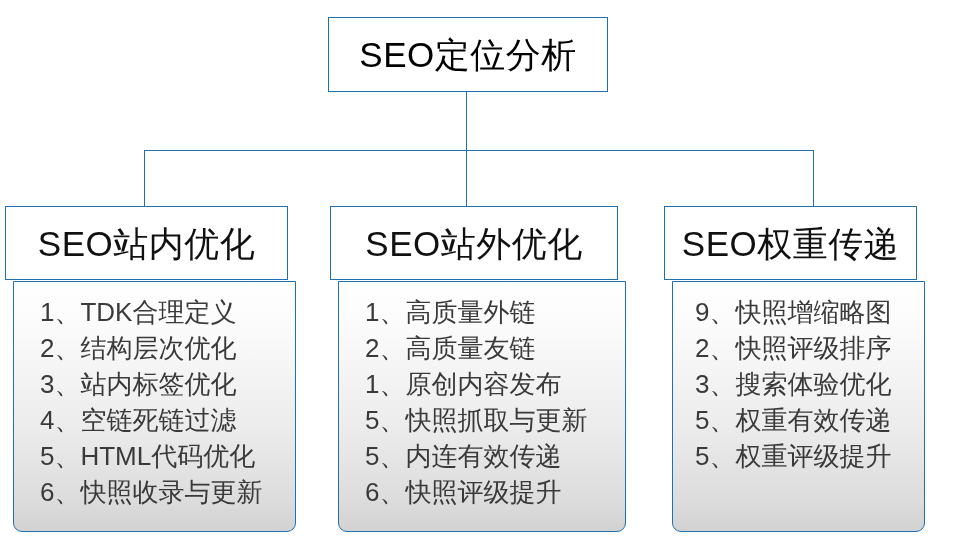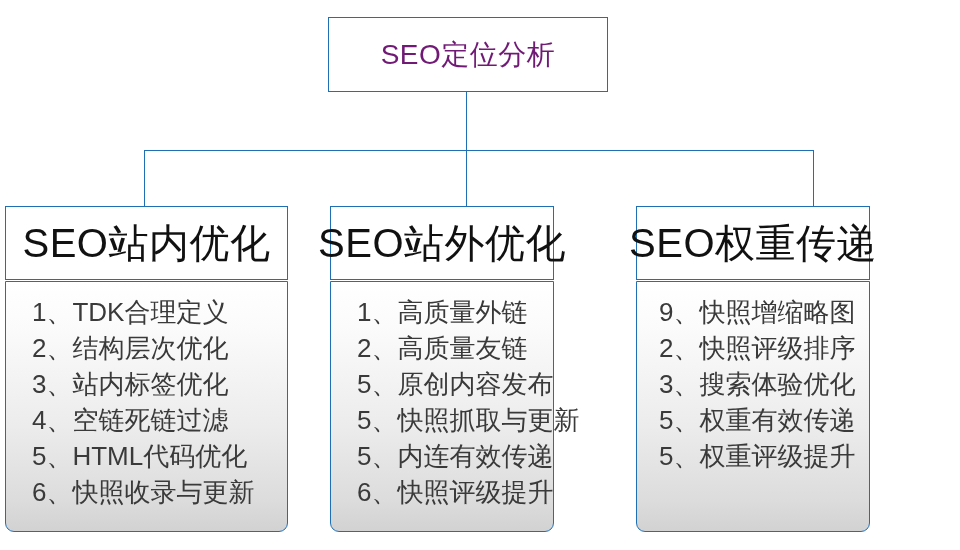--- a/index.html
+++ b/index.html
@@ -42,22 +42,22 @@
     width: 280px;
     height: 75px;
     box-sizing: border-box;
     border: 1.6px solid #1f6fb5;
     background: #ffffff;
     display: flex;
     align-items: center;
     justify-content: center;
   }
   .root-node .node-title {
-    font-size: 28px;
-    color: #701a75;
+    font-size: 35px;
+    color: #000000;
     line-height: 1;
     letter-spacing: 0.5px;
     white-space: nowrap;
   }
 
   
   .card {
     position: absolute;
     top: 206px;
   }
@@ -65,55 +65,56 @@
     box-sizing: border-box;
     width: 100%;
     height: 74px;
     border: 1.6px solid #1f6fb5;
     background: #ffffff;
     display: flex;
     align-items: center;
     justify-content: center;
   }
   .card-header .card-title {
-    font-size: 40px;
+    font-size: 35px;
     color: #111111;
     line-height: 1;
     letter-spacing: 0.5px;
     white-space: nowrap;
   }
   .card-body {
     box-sizing: border-box;
     width: 100%;
     height: 251px;
     margin-top: 1px;
     border: 1.6px solid #1f6fb5;
     border-radius: 0 0 9px 9px;
     background: linear-gradient(to bottom, #ffffff 0%, #fbfbfb 18%, #ececec 58%, #dcdcdc 88%, #d2d2d2 100%);
     padding: 12px 0 0 0;
     display: flex;
     flex-direction: column;
     align-items: flex-start;
+    margin-left: 8px;
   }
   .card-body .bullet-list {
     list-style: none;
     margin: 0;
     padding: 0 0 0 26px;
   }
   .card-body .bullet-list li {
     font-size: 26px;
     line-height: 36px;
     color: #3a3a3a;
     white-space: nowrap;
   }
 
   
   #card-0 { left: 5px;   width: 283px; }
-  #card-1 { left: 330px; width: 224px; }
-  #card-2 { left: 636px; width: 234px; }
+  #card-1 { left: 330px; width: 288px; }
+  #card-2 { left: 664px; width: 253px; }
 
   #card-2 .card-body .bullet-list { padding-left: 22px; }
 </style>
 </head>
 <body>
 
 <div id="diagram">
 
   <svg class="connectors" width="960" height="550" viewBox="0 0 960 550" xmlns="http://www.w3.org/2000/svg">
     <g stroke="#1f6fb5" stroke-width="1.6" fill="none" shape-rendering="crispEdges">
@@ -146,21 +147,21 @@
   </div>
 
   <div class="card" id="card-1">
     <div class="card-header">
       <span class="card-title">SEO站外优化</span>
     </div>
     <div class="card-body">
       <ul class="bullet-list">
         <li>1、高质量外链</li>
         <li>2、高质量友链</li>
-        <li>5、原创内容发布</li>
+        <li>1、原创内容发布</li>
         <li>5、快照抓取与更新</li>
         <li>5、内连有效传递</li>
         <li>6、快照评级提升</li>
       </ul>
     </div>
   </div>
 
   <div class="card" id="card-2">
     <div class="card-header">
       <span class="card-title">SEO权重传递</span>

